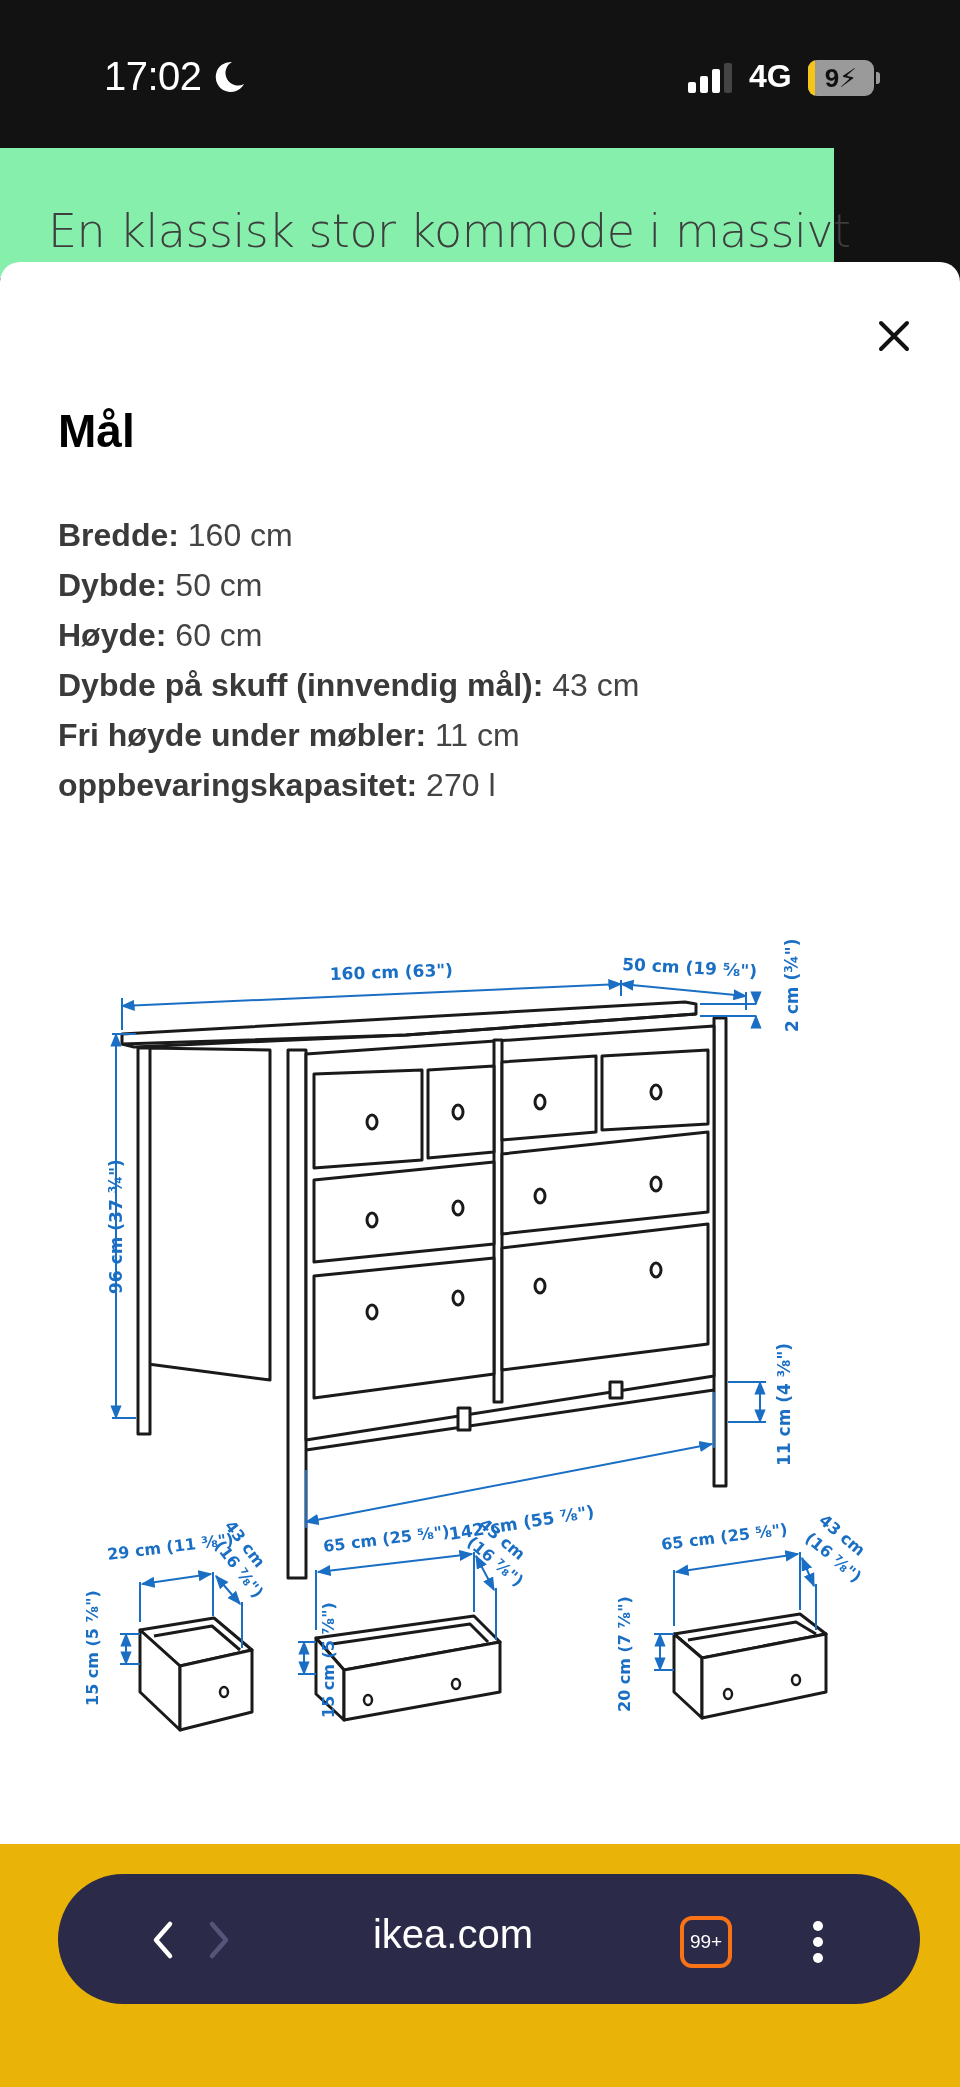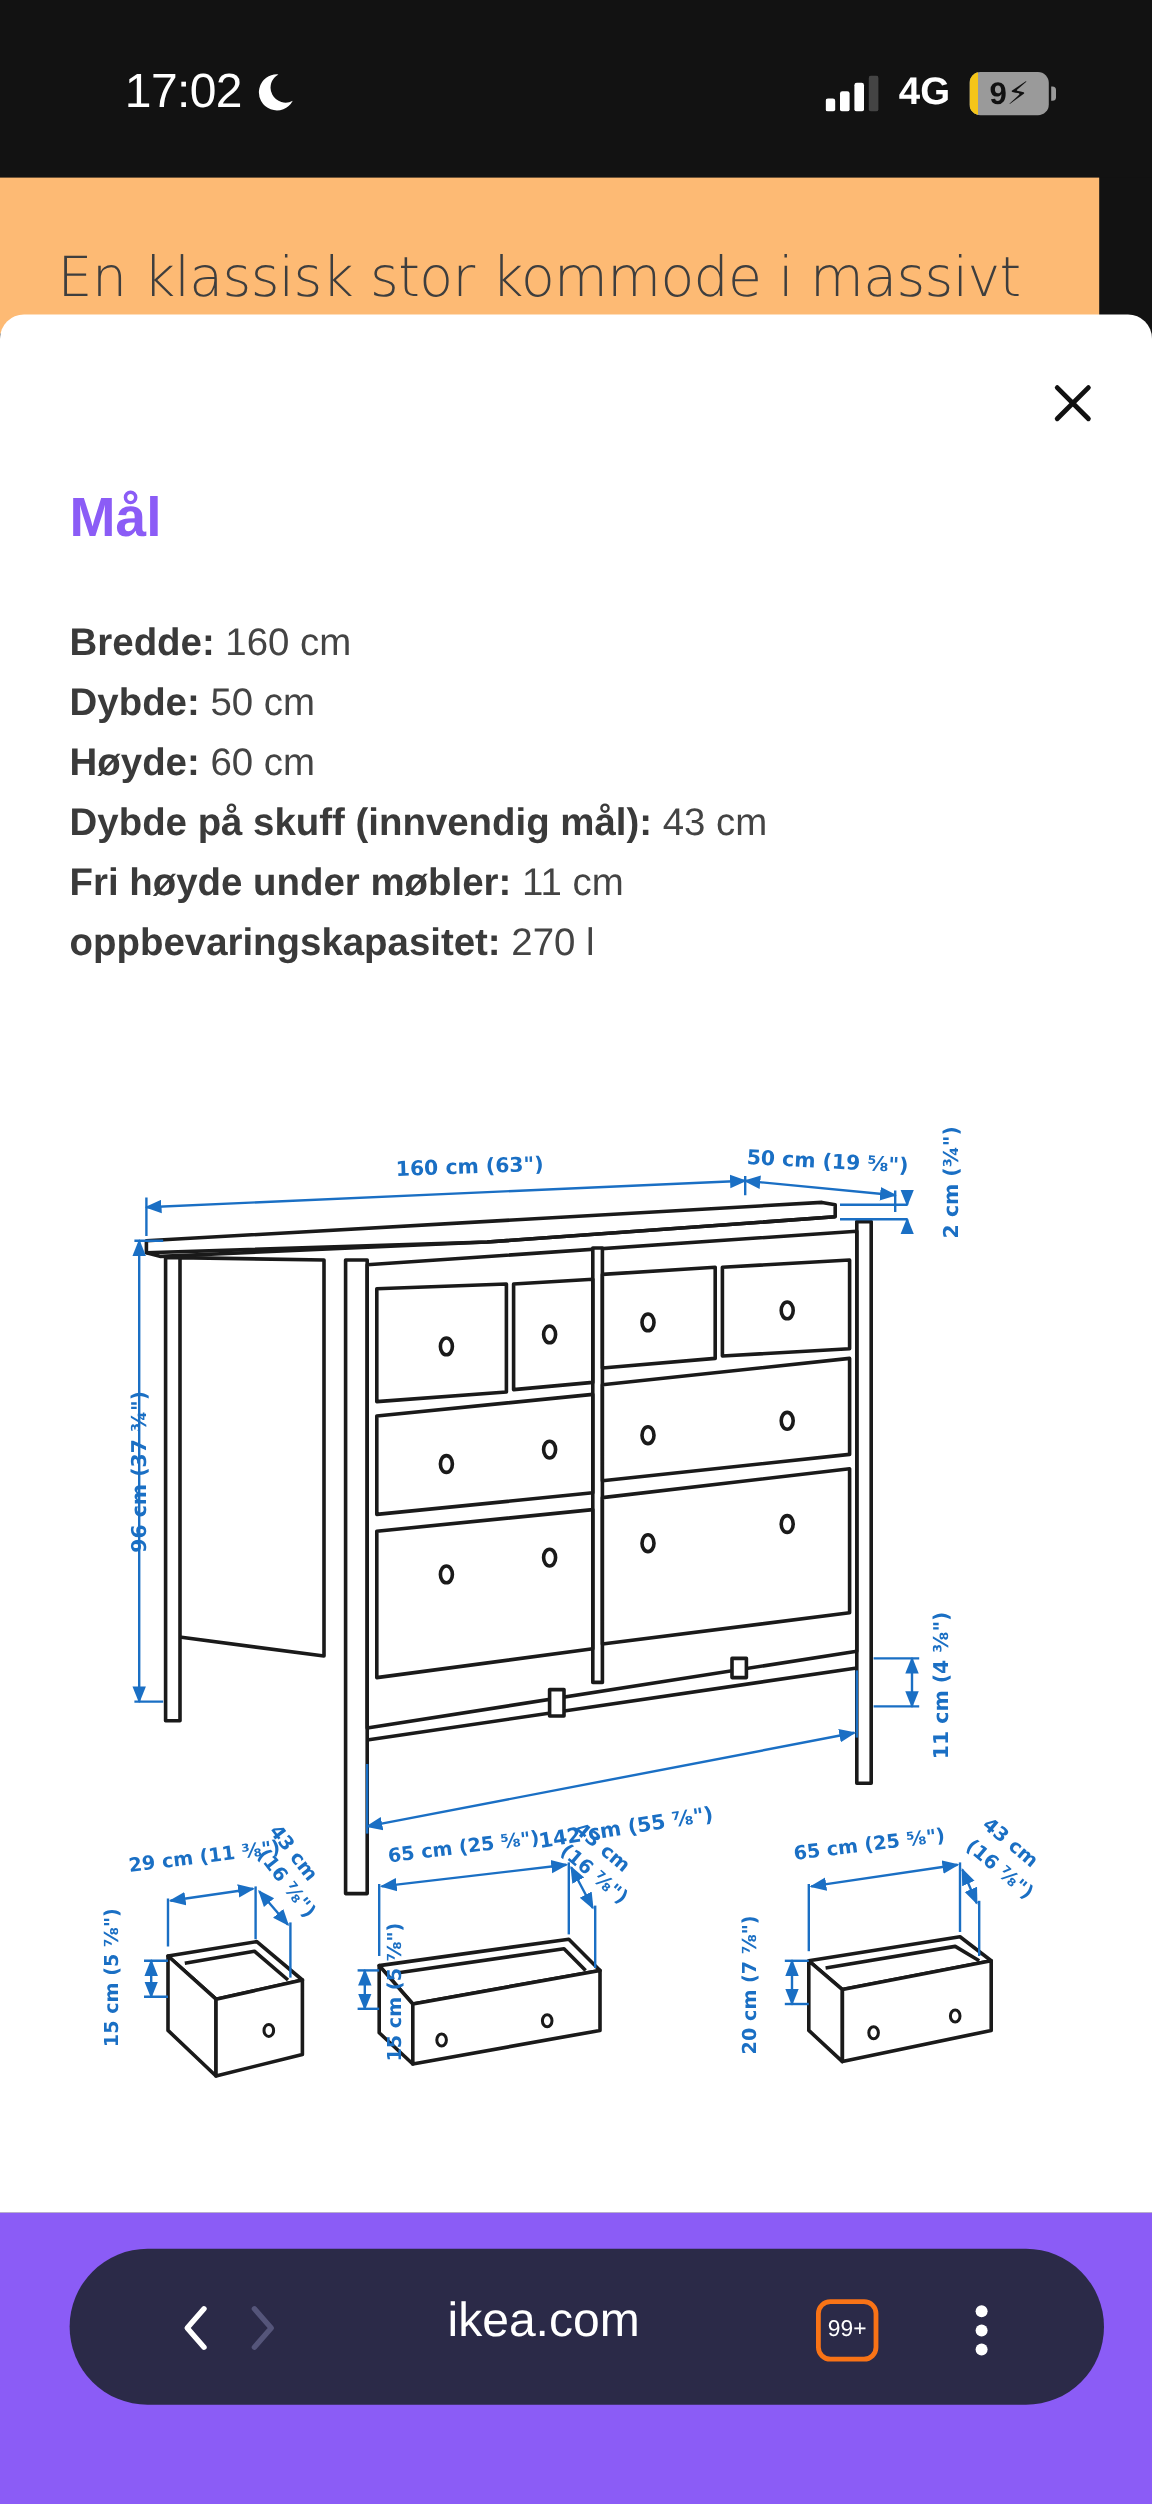--- a/index.html
+++ b/index.html
@@ -11,35 +11,35 @@
   .status-time { position: absolute; left: 104px; top: 54px; font-size: 40px; font-weight: 400; letter-spacing: -0.5px; }
   .moon { position: absolute; left: 212px; top: 60px; width: 34px; height: 34px; }
   .signal { position: absolute; left: 688px; top: 63px; width: 46px; height: 30px; }
   .net { position: absolute; left: 749px; top: 58px; font-size: 32px; font-weight: 700; }
   .battery { position: absolute; left: 808px; top: 60px; width: 66px; height: 36px; border-radius: 9px; background: #9a9a9a; overflow: hidden; }
   .battery .fill { position: absolute; left: 0; top: 0; width: 7px; height: 100%; background: #f5c518; }
   .battery .pct { position: absolute; left: 0; right: 0; top: 3px; text-align: center; font-size: 26px; font-weight: 700; color: #111; }
   .battery-nub { position: absolute; left: 876px; top: 72px; width: 4px; height: 12px; background: #9a9a9a; border-radius: 0 3px 3px 0; }
 
   
-  .bg-page { position: absolute; left: 0; top: 148px; width: 916px; height: 130px; background: #fdba74; padding-left: 13px; }
+  .bg-page { position: absolute; left: 0; top: 148px; width: 834px; height: 130px; background: #86efac; padding-left: 13px; }
   .bg-title { position: absolute; left: 48px; top: 56px; font-size: 46px; color: #3e3e3e; white-space: nowrap; font-family: "DejaVu Sans", sans-serif; font-weight: 300; letter-spacing: -0.5px; }
 
   
   .modal { position: absolute; left: 0; top: 262px; width: 960px; height: 1582px; background: #fff; border-radius: 20px 20px 0 0; }
   .close-btn { position: absolute; left: 864px; top: 44px; width: 60px; height: 60px; display: flex; align-items: center; justify-content: center; cursor: pointer; }
-  .modal-title { position: absolute; left: 58px; top: 142px; font-size: 46px; font-weight: 700; color: #8b5cf6; }
+  .modal-title { position: absolute; left: 58px; top: 142px; font-size: 46px; font-weight: 700; color: #000000; }
   .dims { position: absolute; left: 58px; top: 248px; }
   .dim-row { font-size: 32px; line-height: 50px; color: #444; white-space: nowrap; }
   .dim-row .k { font-weight: 700; color: #3a3a3a; }
 
   .diagram { position: absolute; left: 56px; top: 660px; width: 850px; height: 860px; }
 
   
-  .browser { position: absolute; left: 0; top: 1844px; width: 960px; height: 243px; background: #8b5cf6; }
+  .browser { position: absolute; left: 0; top: 1844px; width: 960px; height: 243px; background: #eab308; }
   .pill { position: absolute; left: 58px; top: 30px; width: 862px; height: 130px; border-radius: 65px; background: #2b2a48; }
   .nav-back { position: absolute; left: 78px; top: 38px; width: 54px; height: 54px; }
   .nav-fwd { position: absolute; left: 134px; top: 38px; width: 54px; height: 54px; }
   .url { position: absolute; left: 250px; top: 38px; width: 290px; text-align: center; font-size: 40px; color: #fff; }
   .tabs { position: absolute; left: 622px; top: 42px; width: 52px; height: 52px; border: 4px solid #f97316; border-radius: 12px; color: #fff; font-size: 19px; display: flex; align-items: center; justify-content: center; font-weight: 500; }
   .menu { position: absolute; left: 740px; top: 40px; width: 40px; height: 56px; }
 </style>
 </head>
 <body>
 

